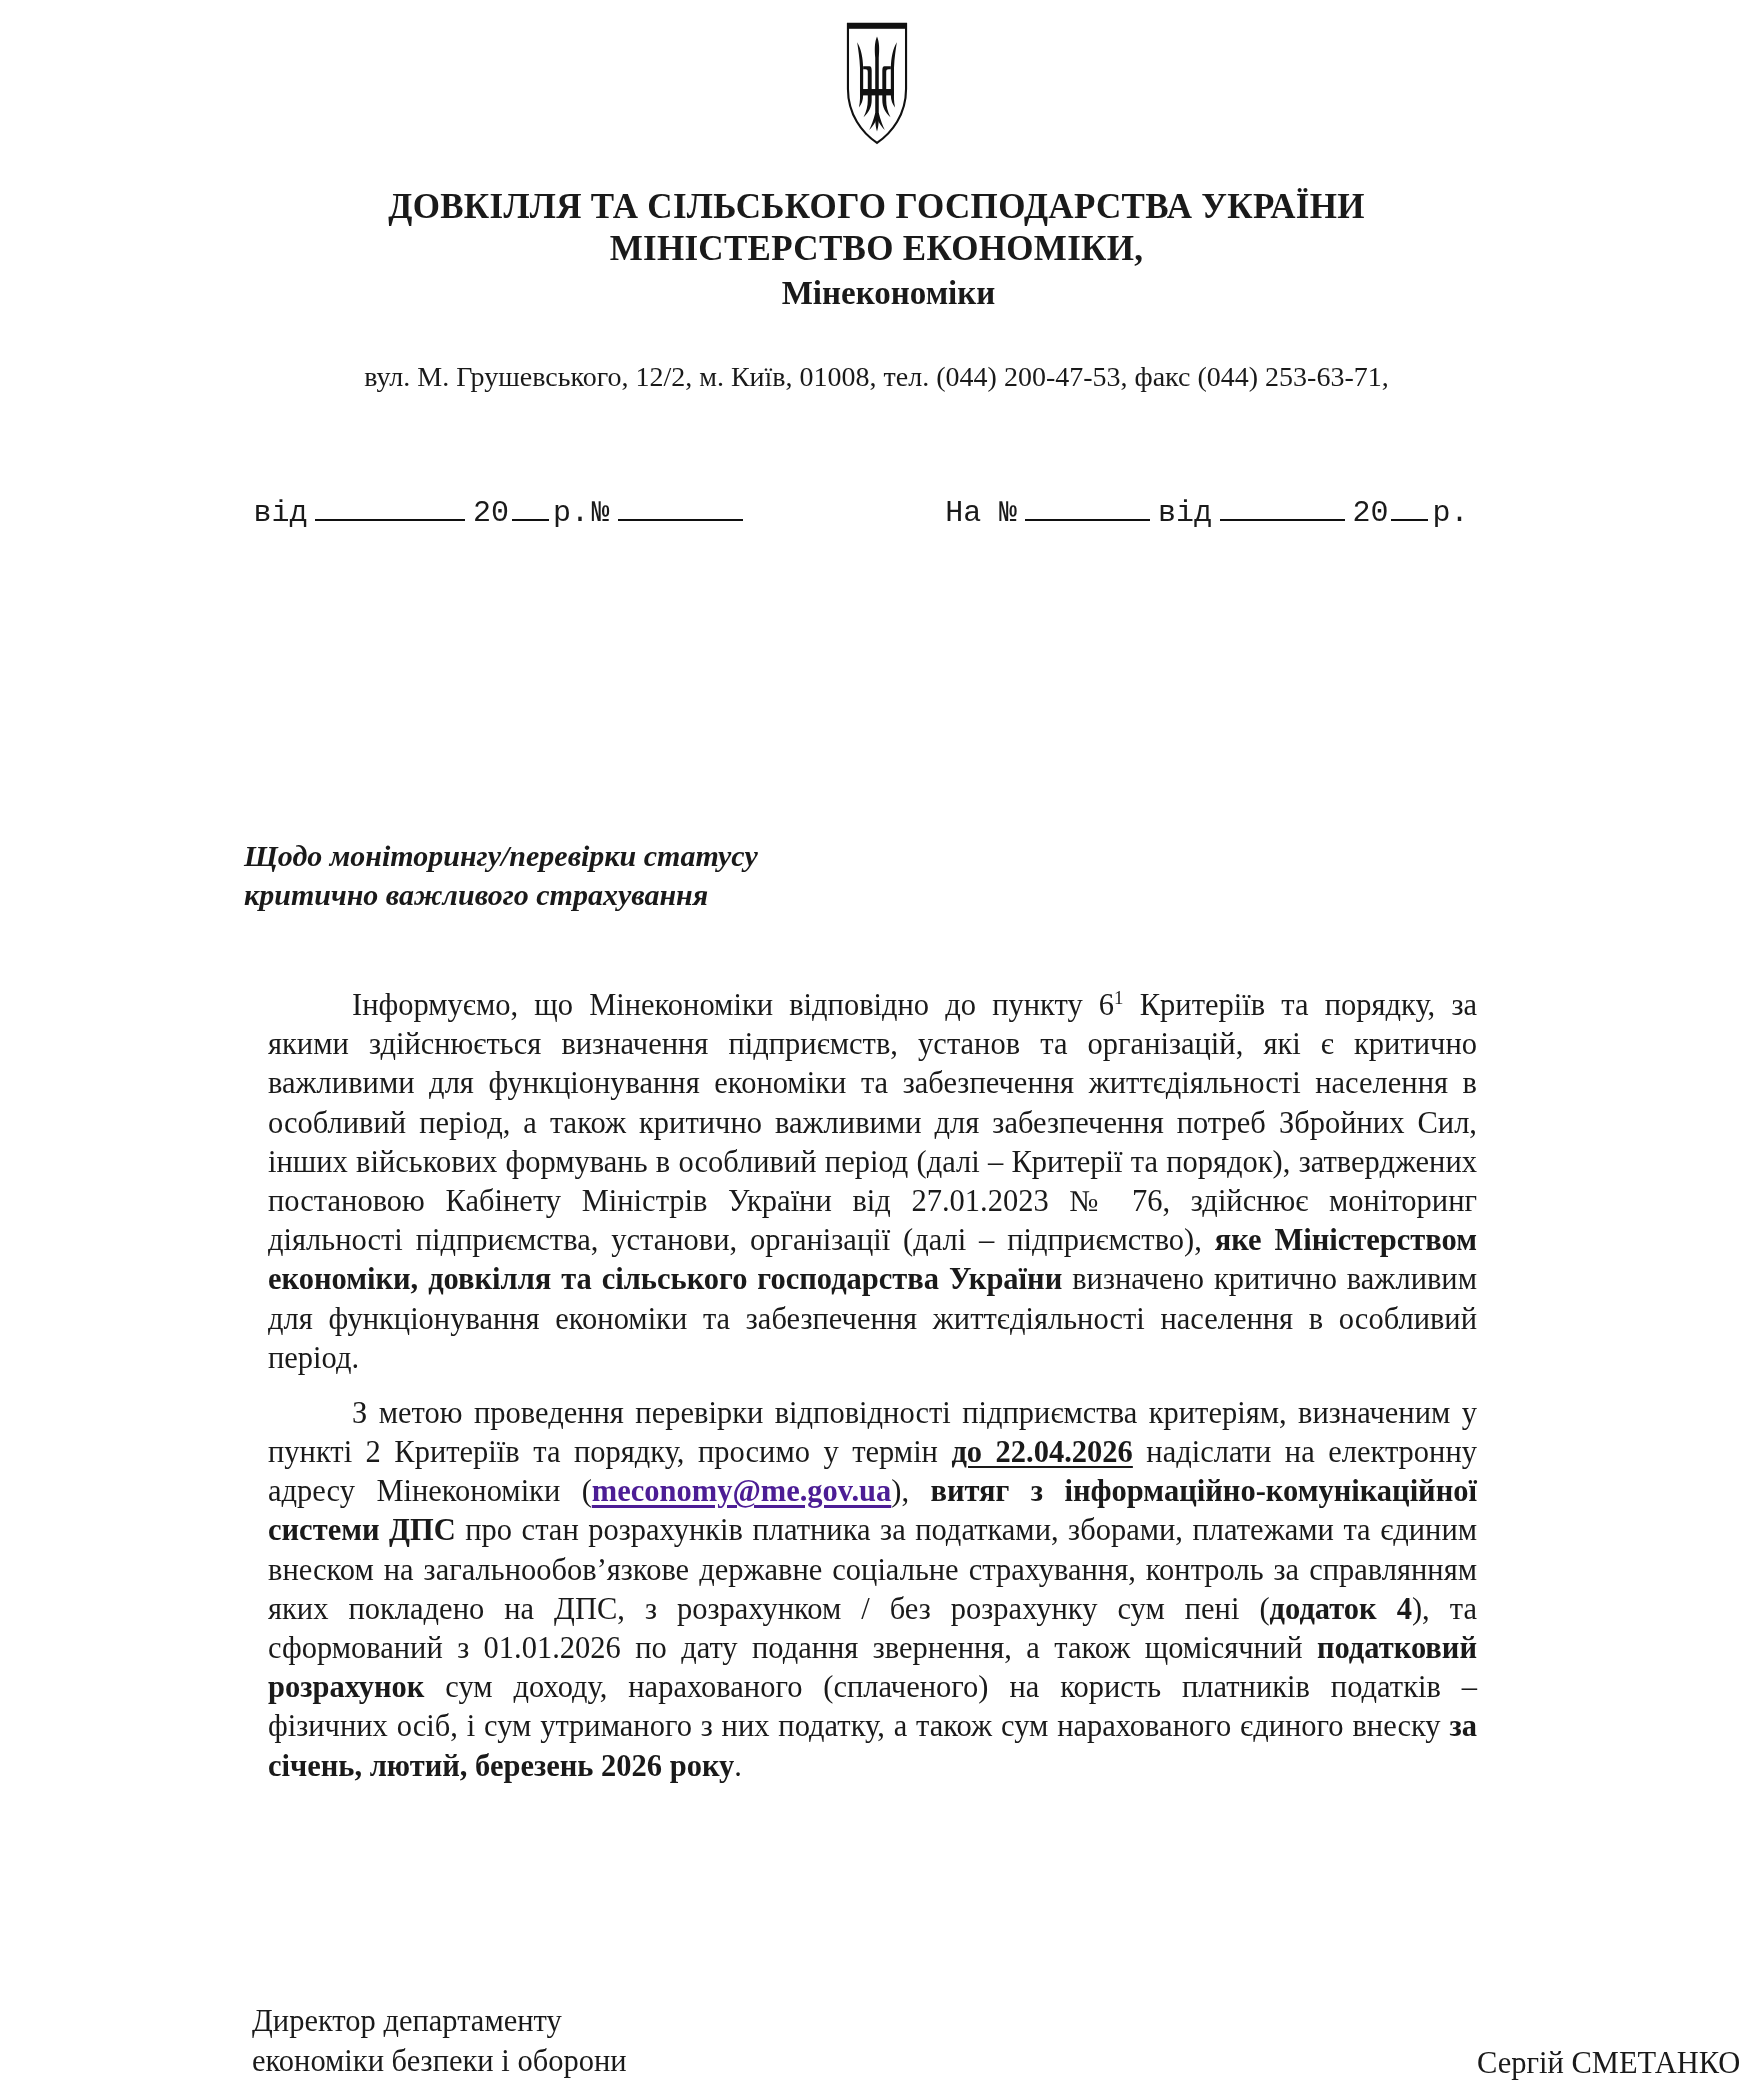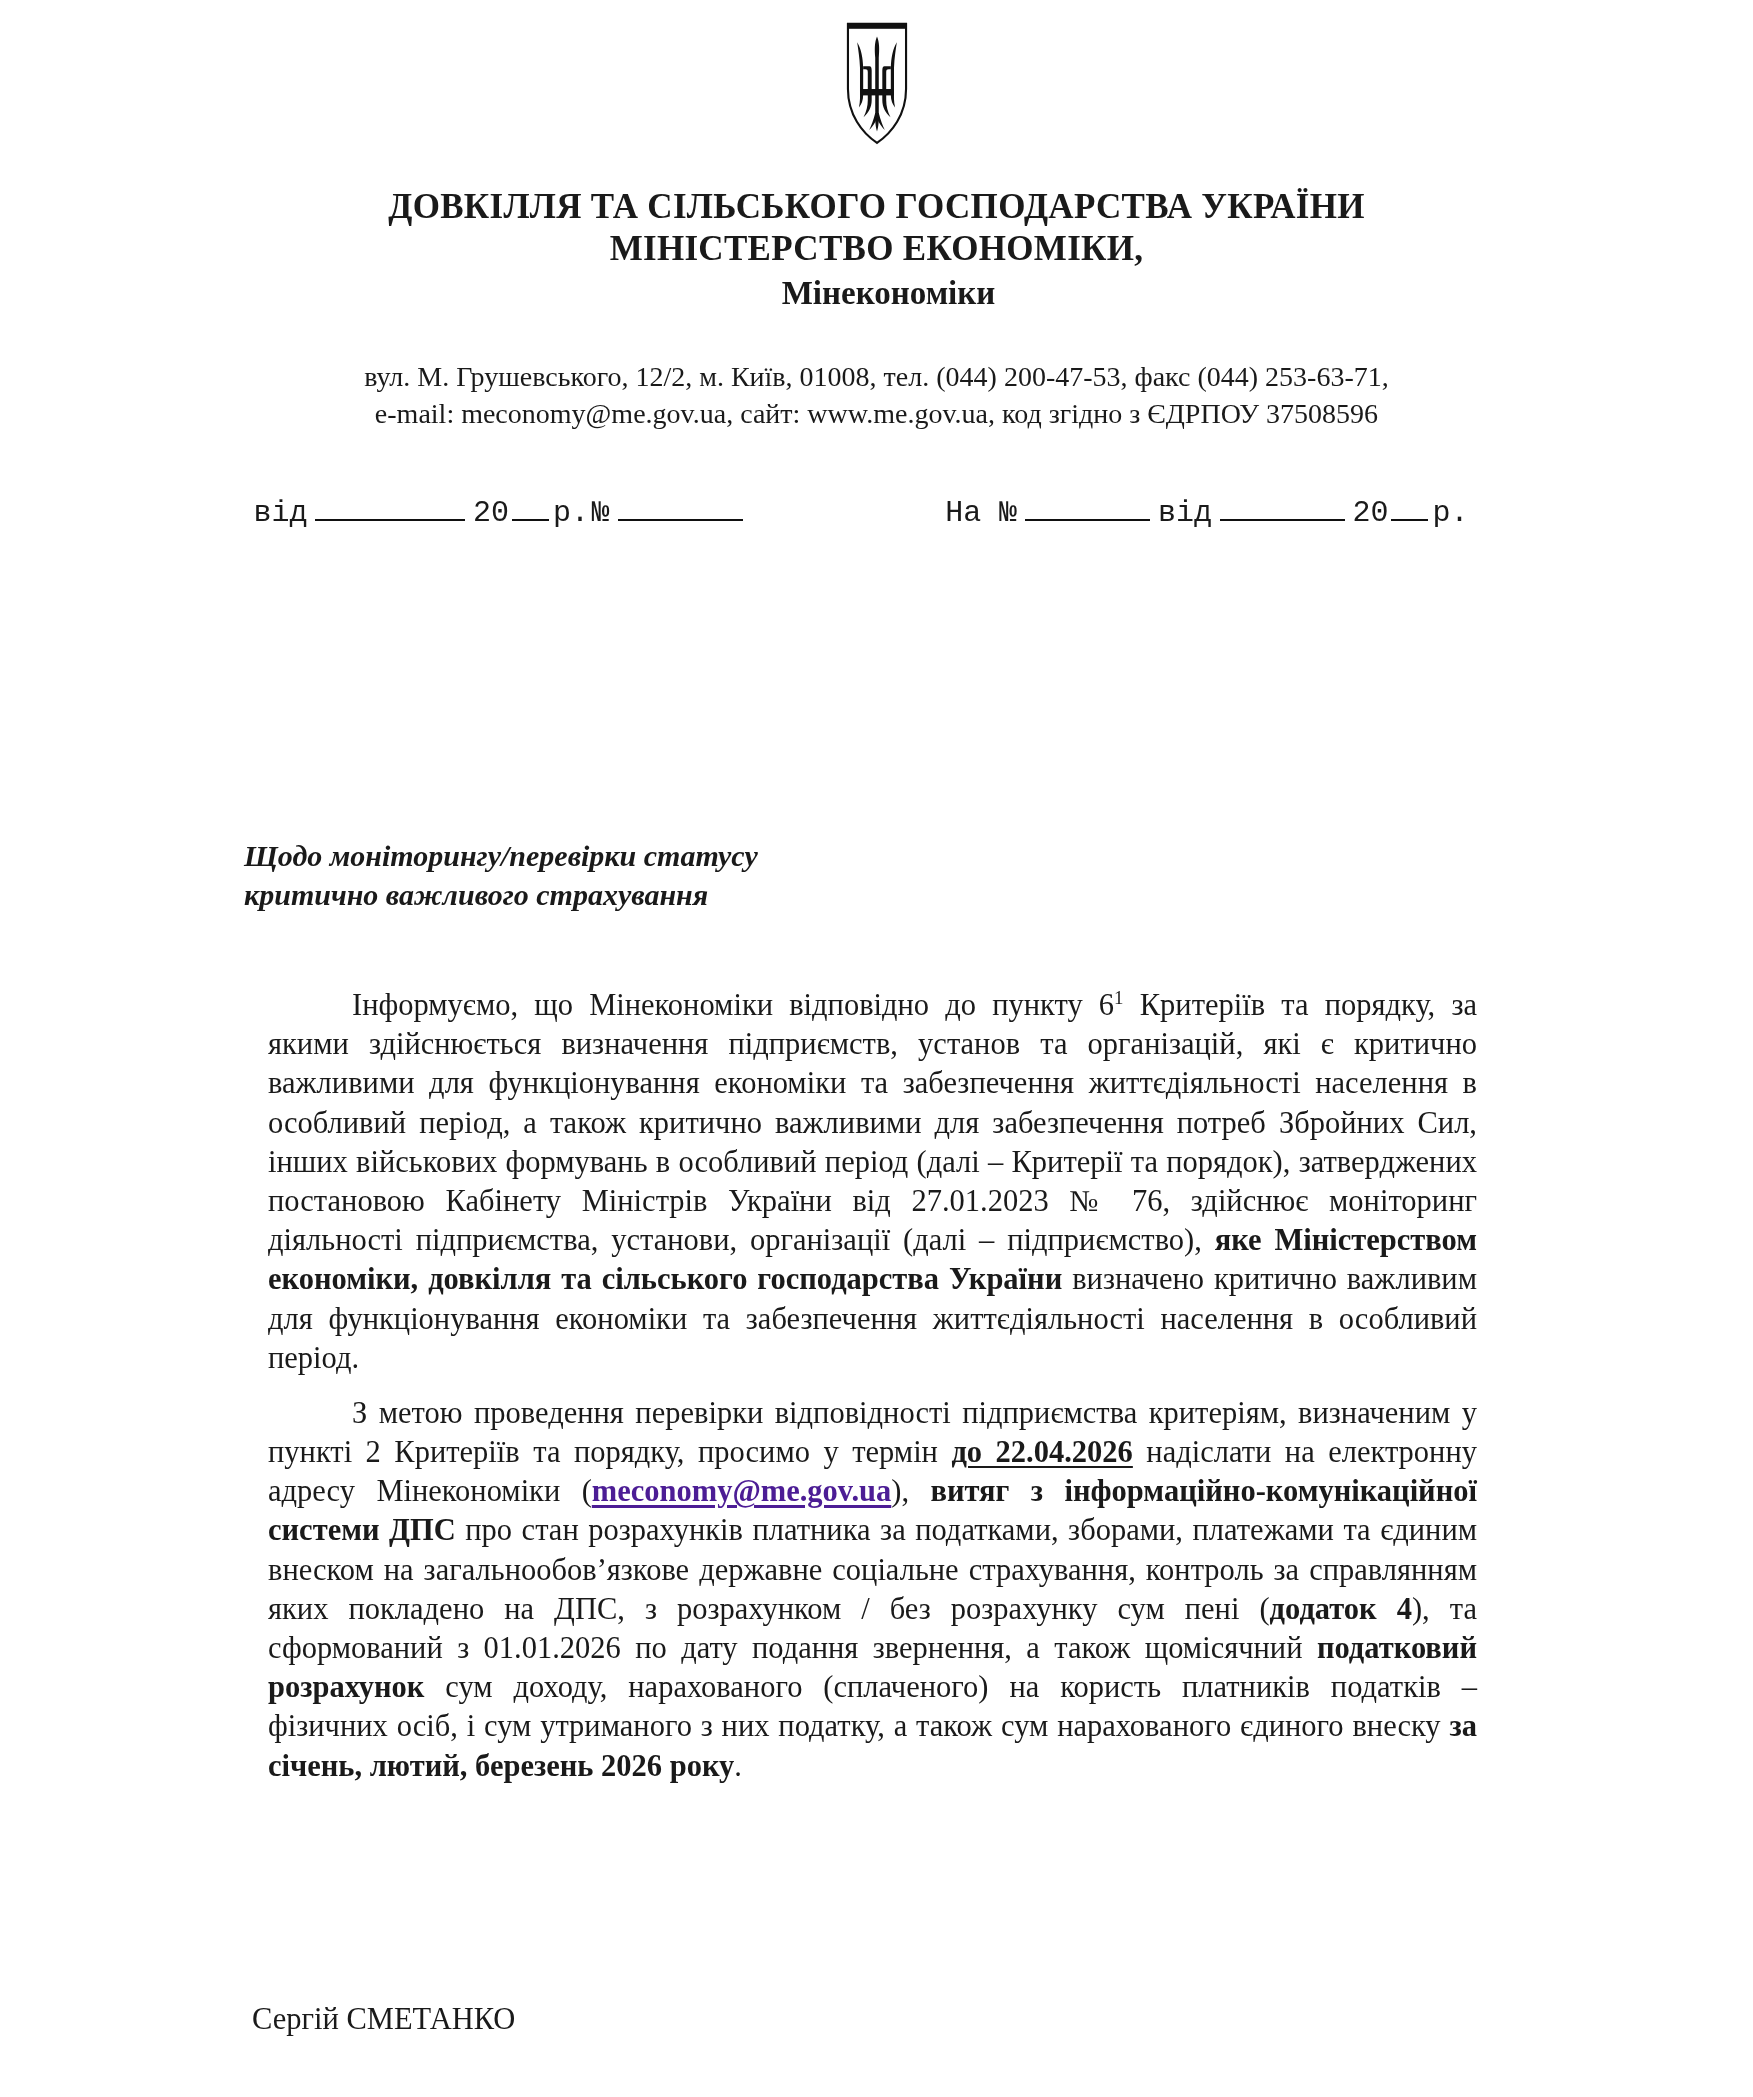--- a/index.html
+++ b/index.html
@@ -197,21 +197,20 @@
   </div>
 
   <div class="ministry-block">
     <div class="ministry-line">ДОВКІЛЛЯ ТА СІЛЬСЬКОГО ГОСПОДАРСТВА УКРАЇНИ</div>
     <div class="ministry-line">МІНІСТЕРСТВО ЕКОНОМІКИ,</div>
     <div class="ministry-short">Мінекономіки</div>
   </div>
 
   <div class="contact-block">
     <div class="contact-line">вул. М. Грушевського, 12/2, м. Київ, 01008, тел. (044) 200-47-53, факс (044) 253-63-71,</div>
-    <div class="contact-line">e-mail: meconomy@me.gov.ua, сайт: www.me.gov.ua, код згідно з ЄДРПОУ 37508596</div>
   </div>
 
   <div class="ref-row">
     <div class="ref-left">
       <span class="ref-word">від</span>
       <span class="blank blank-lg"></span>
       <span class="ref-word">20</span>
       <span class="blank blank-sm"></span>
       <span class="ref-word">р.</span>
       <span class="ref-word">№</span>
@@ -232,17 +231,19 @@
     <div>Щодо моніторингу/перевірки статусу</div>
     <div>критично важливого страхування</div>
   </div>
 
   <div class="body-text">
     <p><span>Інформуємо, що Мінекономіки відповідно до пункту 6</span><sup>1</sup><span> Критеріїв та порядку, за якими здійснюється визначення підприємств, установ та організацій, які є критично важливими для функціонування економіки та забезпечення життєдіяльності населення в особливий період, а також критично важливими для забезпечення потреб Збройних Сил, інших військових формувань в особливий період (далі – Критерії та порядок), затверджених постановою Кабінету Міністрів України від 27.01.2023 № 76, здійснює моніторинг діяльності підприємства, установи, організації (далі – підприємство), </span><span class="b">яке Міністерством економіки, довкілля та сільського господарства України</span><span> визначено критично важливим для функціонування економіки та забезпечення життєдіяльності населення в особливий період.</span></p>
     <p><span>З метою проведення перевірки відповідності підприємства критеріям, визначеним у пункті 2 Критеріїв та порядку, просимо у термін </span><span class="u-bold">до  22.04.2026</span><span> надіслати на електронну адресу Мінекономіки (</span><a class="mail-link" href="#">meconomy@me.gov.ua</a><span>), </span><span class="b">витяг з інформаційно-комунікаційної системи ДПС</span><span> про стан розрахунків платника за податками, зборами, платежами та єдиним внеском на загальнообов’язкове державне соціальне страхування, контроль за справлянням яких покладено на ДПС, з розрахунком / без розрахунку сум пені (</span><span class="b">додаток 4</span><span>), та сформований з 01.01.2026 по дату подання звернення, а також щомісячний </span><span class="b">податковий розрахунок</span><span> сум доходу, нарахованого (сплаченого) на користь платників податків – фізичних осіб, і сум утриманого з них податку, а також сум нарахованого єдиного внеску </span><span class="b">за січень, лютий, березень 2026 року</span><span>.</span></p>
   </div>
 
   <div class="signature">
+    <div class="sig-title">Директор департаменту
+економіки безпеки і оборони</div>
     <div class="sig-name">Сергій СМЕТАНКО</div>
   </div>
 
 </div>
 
 
 </body></html>

